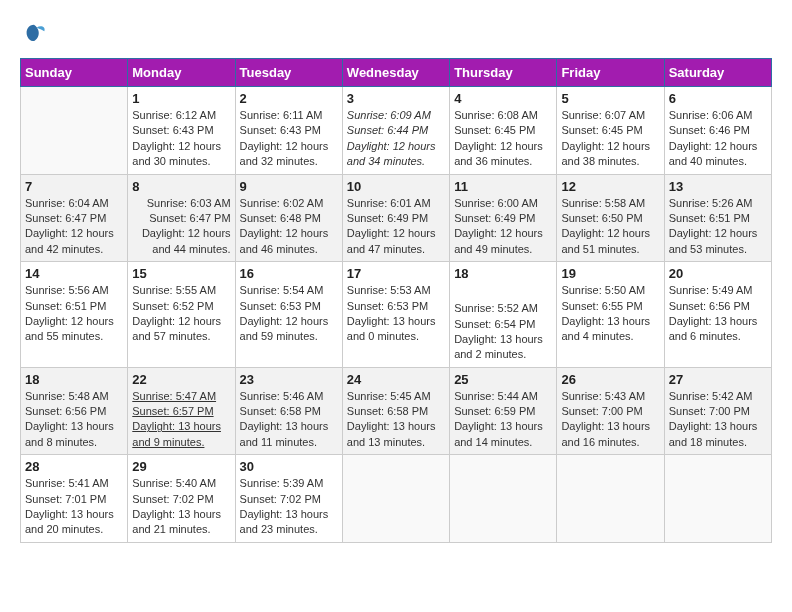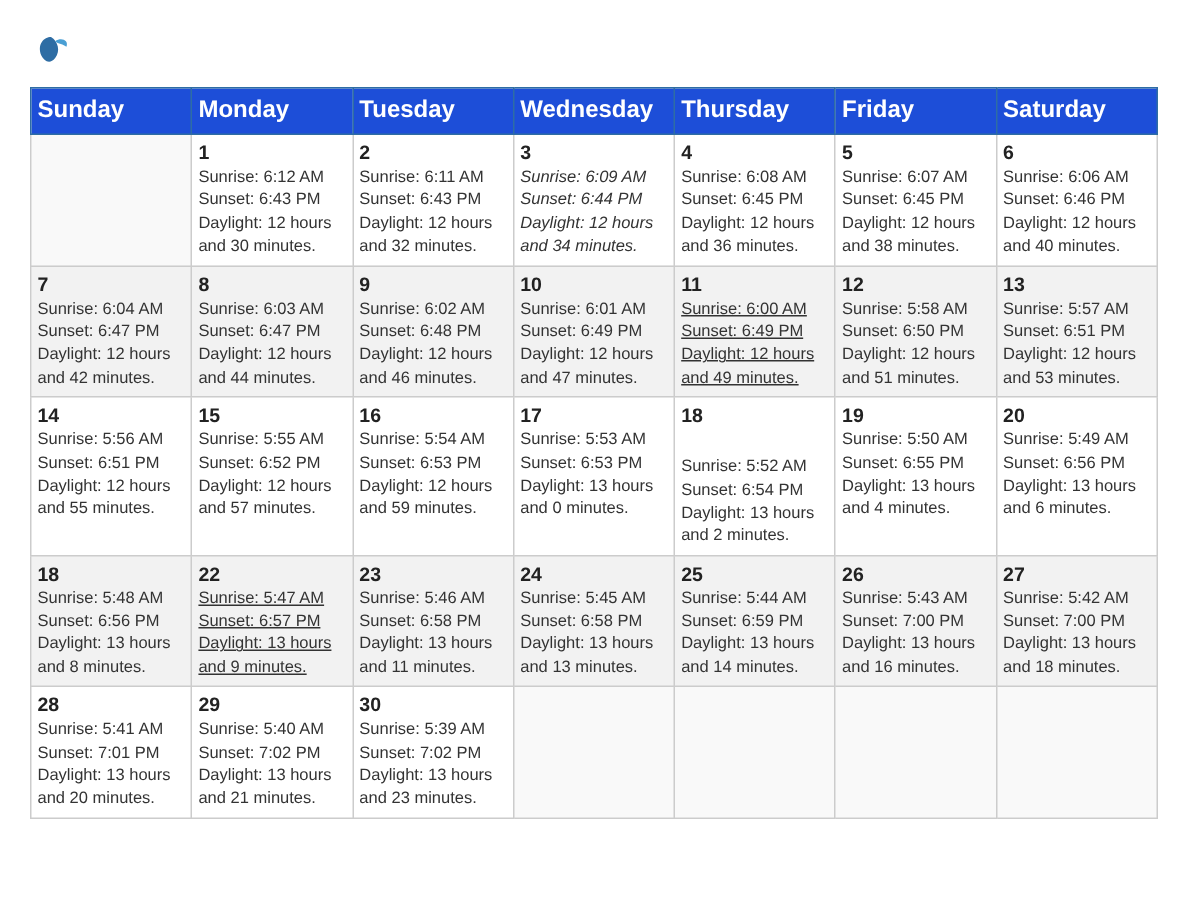--- a/index.html
+++ b/index.html
@@ -36,25 +36,25 @@
     .subtitle {
       font-size: 16px;
       color: #333;
     }
     .calendar {
       width: 100%;
       border-collapse: collapse;
       font-size: 11px;
     }
     .calendar thead th {
-      background: #1d4ed8;
+      background: #a21caf;
       color: #fff;
       padding: 6px 4px;
       text-align: left;
-      font-size: 16px;
+      font-size: 13px;
       font-weight: bold;
       border: 1px solid #2e6da4;
     }
     .calendar tbody td {
       border: 1px solid #ccc;
       padding: 4px;
       vertical-align: top;
       min-height: 80px;
       height: 80px;
       width: calc(100% / 7);
@@ -165,56 +165,56 @@
       <tr>
         <td>
           <span class="day-number">7</span>
           <div class="day-info" style="white-space: pre-line;">Sunrise: 6:04 AM
 Sunset: 6:47 PM
 Daylight: 12 hours
 and 42 minutes.</div>
         </td>
         <td>
           <span class="day-number">8</span>
-          <div class="day-info" style="white-space: pre-line;">Sunrise: 6:03 AM
+          <div class="day-info" style="white-space: pre-line; text-align: right;">Sunrise: 6:03 AM
 Sunset: 6:47 PM
 Daylight: 12 hours
 and 44 minutes.</div>
         </td>
         <td>
           <span class="day-number">9</span>
           <div class="day-info" style="white-space: pre-line;">Sunrise: 6:02 AM
 Sunset: 6:48 PM
 Daylight: 12 hours
 and 46 minutes.</div>
         </td>
         <td>
           <span class="day-number">10</span>
           <div class="day-info" style="white-space: pre-line;">Sunrise: 6:01 AM
 Sunset: 6:49 PM
 Daylight: 12 hours
 and 47 minutes.</div>
         </td>
         <td>
           <span class="day-number">11</span>
-          <div class="day-info" style="white-space: pre-line; text-decoration: underline;">Sunrise: 6:00 AM
+          <div class="day-info" style="white-space: pre-line;">Sunrise: 6:00 AM
 Sunset: 6:49 PM
 Daylight: 12 hours
 and 49 minutes.</div>
         </td>
         <td>
           <span class="day-number">12</span>
           <div class="day-info" style="white-space: pre-line;">Sunrise: 5:58 AM
 Sunset: 6:50 PM
 Daylight: 12 hours
 and 51 minutes.</div>
         </td>
         <td>
           <span class="day-number">13</span>
-          <div class="day-info" style="white-space: pre-line;">Sunrise: 5:57 AM
+          <div class="day-info" style="white-space: pre-line;">Sunrise: 5:26 AM
 Sunset: 6:51 PM
 Daylight: 12 hours
 and 53 minutes.</div>
         </td>
       </tr>
       <tr>
         <td>
           <span class="day-number">14</span>
           <div class="day-info" style="white-space: pre-line;">Sunrise: 5:56 AM
 Sunset: 6:51 PM

